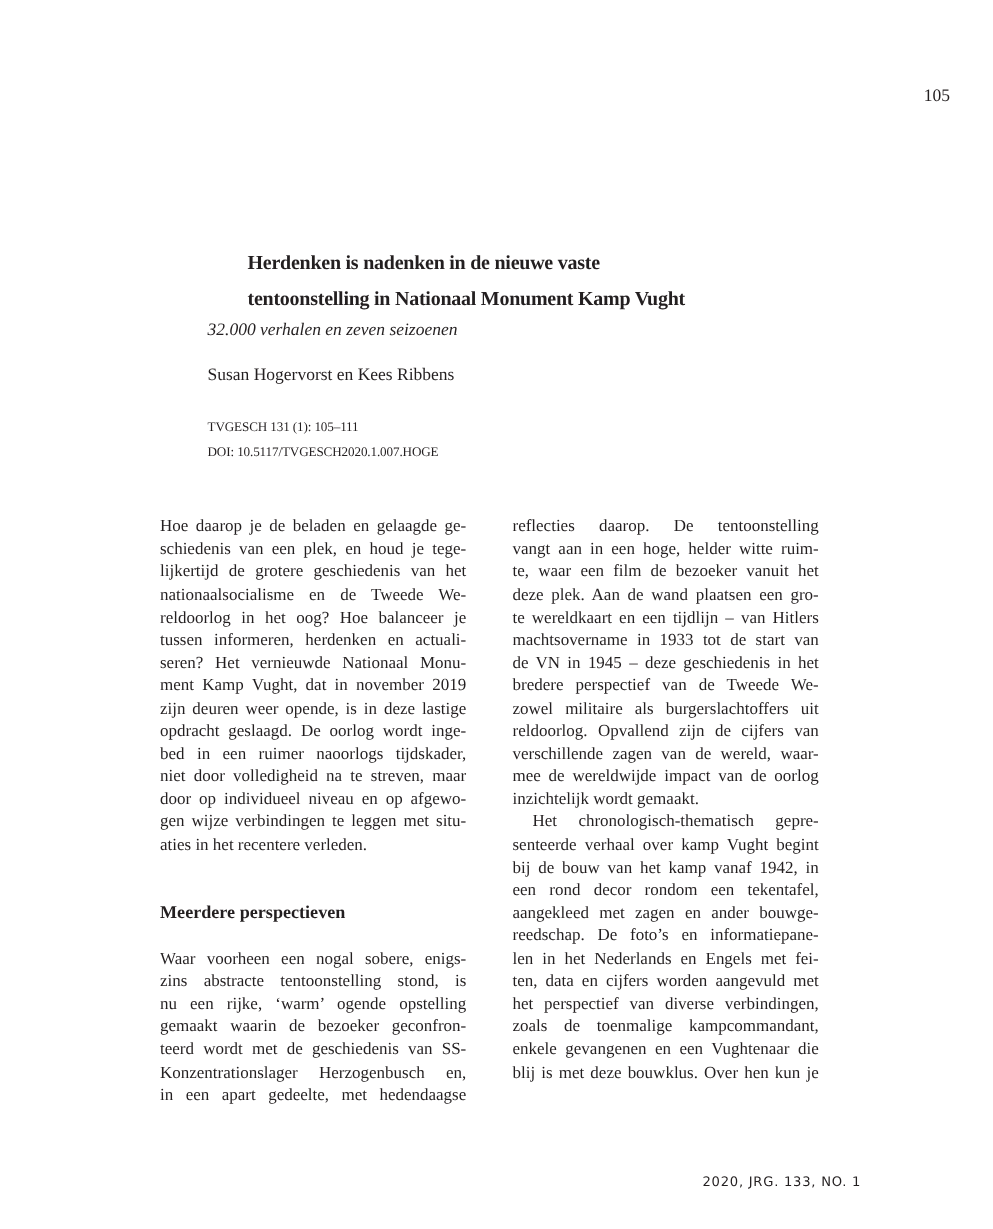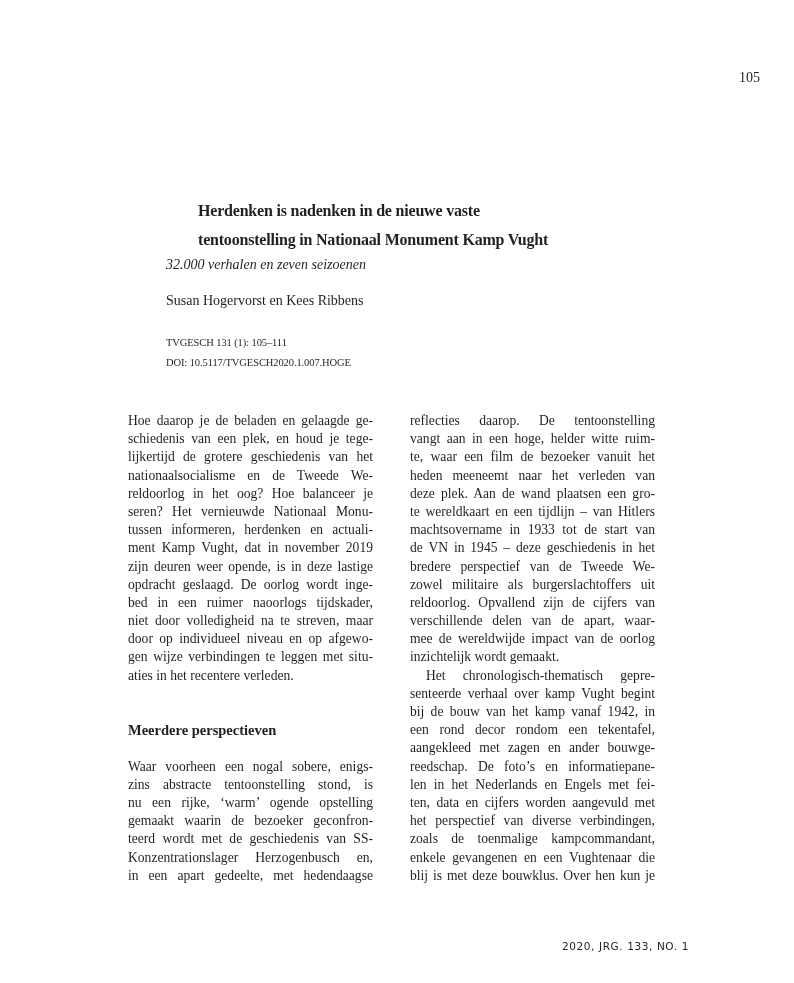--- a/index.html
+++ b/index.html
@@ -37,22 +37,22 @@
   <div>DOI: 10.5117/TVGESCH2020.1.007.HOGE</div>
 </div>
 
 <div class="col col-left">
   <div>
     <div class="line">Hoe daarop je de beladen en gelaagde ge-</div>
     <div class="line">schiedenis van een plek, en houd je tege-</div>
     <div class="line">lijkertijd de grotere geschiedenis van het</div>
     <div class="line">nationaalsocialisme en de Tweede We-</div>
     <div class="line">reldoorlog in het oog? Hoe balanceer je</div>
+    <div class="line">tussen informeren, herdenken en actuali-</div>
     <div class="line">seren? Het vernieuwde Nationaal Monu-</div>
-    <div class="line">tussen informeren, herdenken en actuali-</div>
     <div class="line">ment Kamp Vught, dat in november 2019</div>
     <div class="line">zijn deuren weer opende, is in deze lastige</div>
     <div class="line">opdracht geslaagd. De oorlog wordt inge-</div>
     <div class="line">bed in een ruimer naoorlogs tijdskader,</div>
     <div class="line">niet door volledigheid na te streven, maar</div>
     <div class="line">door op individueel niveau en op afgewo-</div>
     <div class="line">gen wijze verbindingen te leggen met situ-</div>
     <div class="line last">aties in het recentere verleden.</div>
   </div>
   <div class="gap"></div>
@@ -67,29 +67,28 @@
     <div class="line">Konzentrationslager Herzogenbusch en,</div>
     <div class="line">in een apart gedeelte, met hedendaagse</div>
   </div>
 </div>
 
 <div class="col col-right">
   <div>
     <div class="line">reflecties daarop. De tentoonstelling</div>
     <div class="line">vangt aan in een hoge, helder witte ruim-</div>
     <div class="line">te, waar een film de bezoeker vanuit het</div>
-    <div class="line">heden meeneemt naar het verleden van</div>
     <div class="line">deze plek. Aan de wand plaatsen een gro-</div>
     <div class="line">te wereldkaart en een tijdlijn – van Hitlers</div>
     <div class="line">machtsovername in 1933 tot de start van</div>
     <div class="line">de VN in 1945 – deze geschiedenis in het</div>
     <div class="line">bredere perspectief van de Tweede We-</div>
     <div class="line">zowel militaire als burgerslachtoffers uit</div>
     <div class="line">reldoorlog. Opvallend zijn de cijfers van</div>
-    <div class="line">verschillende delen van de apart, waar-</div>
+    <div class="line">verschillende zagen van de wereld, waar-</div>
     <div class="line">mee de wereldwijde impact van de oorlog</div>
     <div class="line last">inzichtelijk wordt gemaakt.</div>
   </div>
   <div>
     <div class="line indent">Het chronologisch-thematisch gepre-</div>
     <div class="line">senteerde verhaal over kamp Vught begint</div>
     <div class="line">bij de bouw van het kamp vanaf 1942, in</div>
     <div class="line">een rond decor rondom een tekentafel,</div>
     <div class="line">aangekleed met zagen en ander bouwge-</div>
     <div class="line">reedschap. De foto’s en informatiepane-</div>

